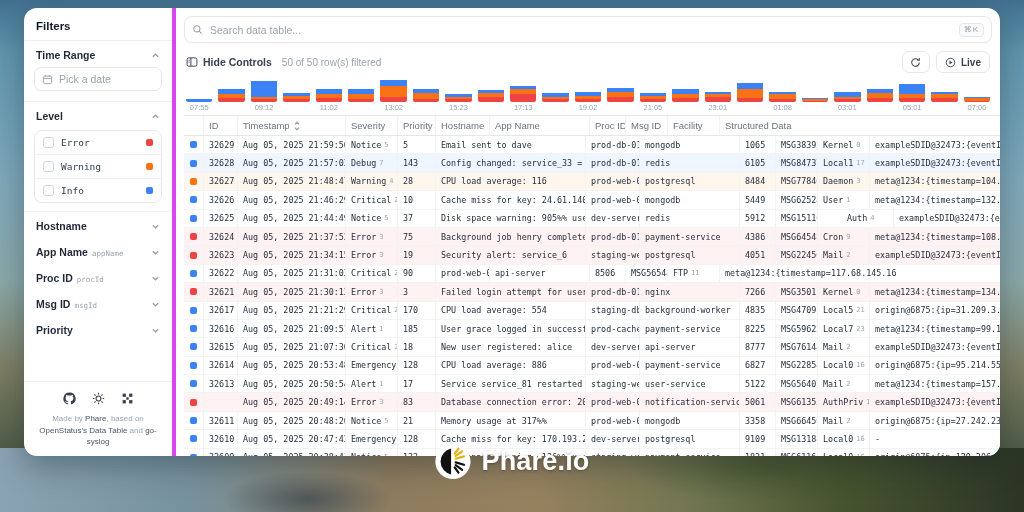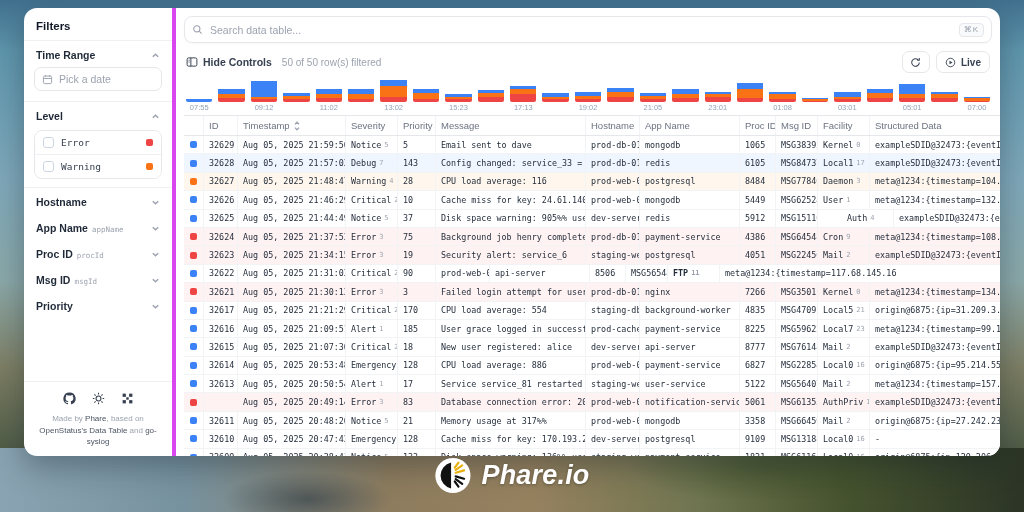--- a/index.html
+++ b/index.html
@@ -99,22 +99,22 @@
     border-right:1px solid #f1f3f5; padding:0 5px; display:flex; align-items:center;
     white-space:nowrap; overflow:hidden; flex:none;
   }
   .th { font-size:9.5px; color:#6b7280; gap:3px; justify-content:flex-start; cursor:pointer;}
   .td { font-family:"DejaVu Sans Mono", monospace; font-size:8.4px; color:#1f2937; }
   .sub-num { color:#9ca3af; font-size:7px; margin-left:3px; }
   .lvl-sq { width:7px; height:7px; border-radius:2px; margin:auto; }
   .sort-ic { width:8px; height:10px; stroke:#9ca3af; stroke-width:1.5; fill:none; }
 
   
-  .page-logo { position:absolute; left:50%; bottom:18px; transform:translateX(-50%);
-    display:flex; align-items:center; gap:10px;font-style:italic; }
+  .page-logo { position:absolute; left:50%; bottom:32px; transform:translateX(-50%);
+    display:flex; align-items:center; gap:10px; }
   .page-logo .txt { color:#fff; font-size:27px; font-weight:700; letter-spacing:.2px;
     text-shadow:0 1px 3px rgba(0,0,0,.3); }
 </style>
 </head>
 <body>
 
 <div class="photo-bottom"></div>
 
 <div class="app-window">
 
@@ -148,20 +148,25 @@
     <div class="level-group" id="level-group">
         <div class="level-row">
           <span class="cbx"></span>
           <span class="level-lbl">Error</span>
           <span class="level-dot" style="background: rgb(239, 68, 68);"></span>
         </div>
         <div class="level-row">
           <span class="cbx"></span>
           <span class="level-lbl">Warning</span>
           <span class="level-dot" style="background: rgb(249, 115, 22);"></span>
+        </div>
+        <div class="level-row">
+          <span class="cbx"></span>
+          <span class="level-lbl">Info</span>
+          <span class="level-dot" style="background: rgb(59, 130, 246);"></span>
         </div>
       </div>
     <div class="sb-divider"></div>
 
     <div id="filter-sections">
         <div class="sb-section-head">
           <span class="lbl">
             <span>Hostname</span>
           </span>
           <svg class="chev" viewBox="0 0 10 10">
@@ -493,23 +498,20 @@
             <div class="th" style="width: 52px;">
               <span>Severity</span>
             </div>
             <div class="th" style="width: 38px;">
               <span>Priority</span>
               <svg class="sort-ic" viewBox="0 0 8 12">
                 <polyline points="1.5,4 4,1.5 6.5,4"></polyline>
                 <polyline points="1.5,8 4,10.5 6.5,8"></polyline>
               </svg>
             </div>
-            <div class="th" style="width: 150px;">
-              <span>Message</span>
-            </div>
             <div class="th" style="width: 54px;">
               <span>Hostname</span>
             </div>
             <div class="th" style="width: 100px;">
               <span>App Name</span>
             </div>
             <div class="th" style="width: 36px;">
               <span>Proc ID</span>
             </div>
             <div class="th" style="width: 42px;">
@@ -685,21 +687,21 @@
               <div class="td" style="width: 108px;">Aug 05, 2025 21:31:03</div>
               <div class="td" style="width: 52px;">
                 <span>Critical</span>
                 <span class="sub-num">2</span>
               </div>
               <div class="td" style="width: 38px;">90</div>
               <div class="td" style="width: 54px;">prod-web-02</div>
               <div class="td" style="width: 100px;">api-server</div>
               <div class="td" style="width: 36px;">8506</div>
               <div class="td" style="width: 42px;">MSG56544</div>
-              <div class="td" style="width: 52px; font-weight: bold;">
+              <div class="td" style="width: 52px;">
                 <span>FTP</span>
                 <span class="sub-num">11</span>
               </div>
               <div class="td" style="width: 300px;">meta@1234:{timestamp=117.68.145.16</div>
             </div>
             <div class="tr" style="background: rgb(254, 242, 242);">
               <div class="td" style="width: 20px;">
                 <span class="lvl-sq" style="background: rgb(239, 68, 68);"></span>
               </div>
               <div class="td" style="width: 34px;">32621</div>

